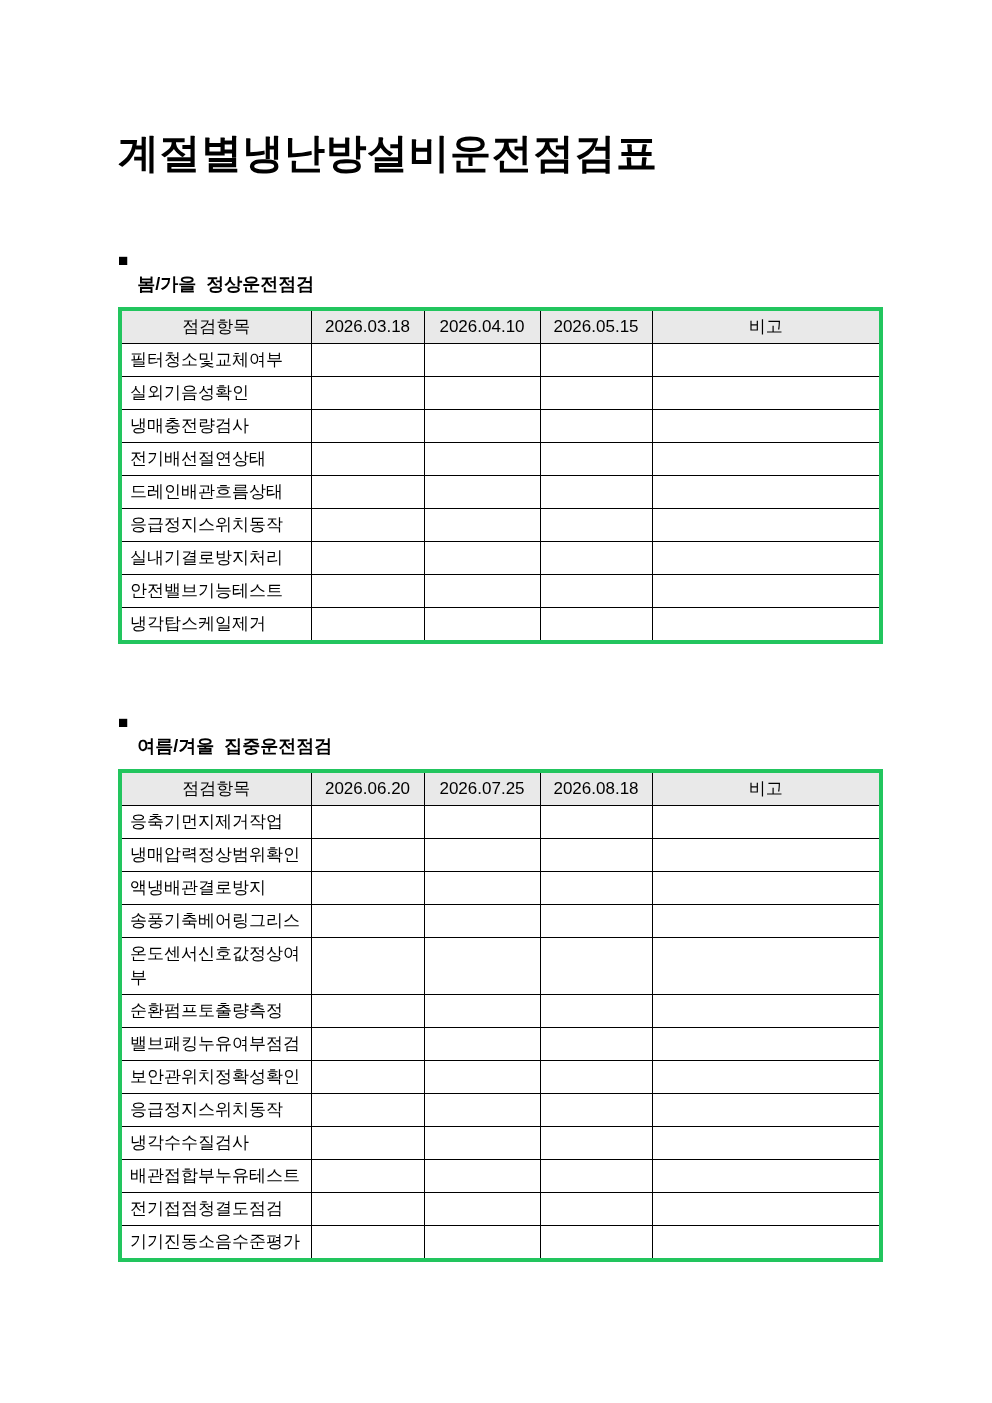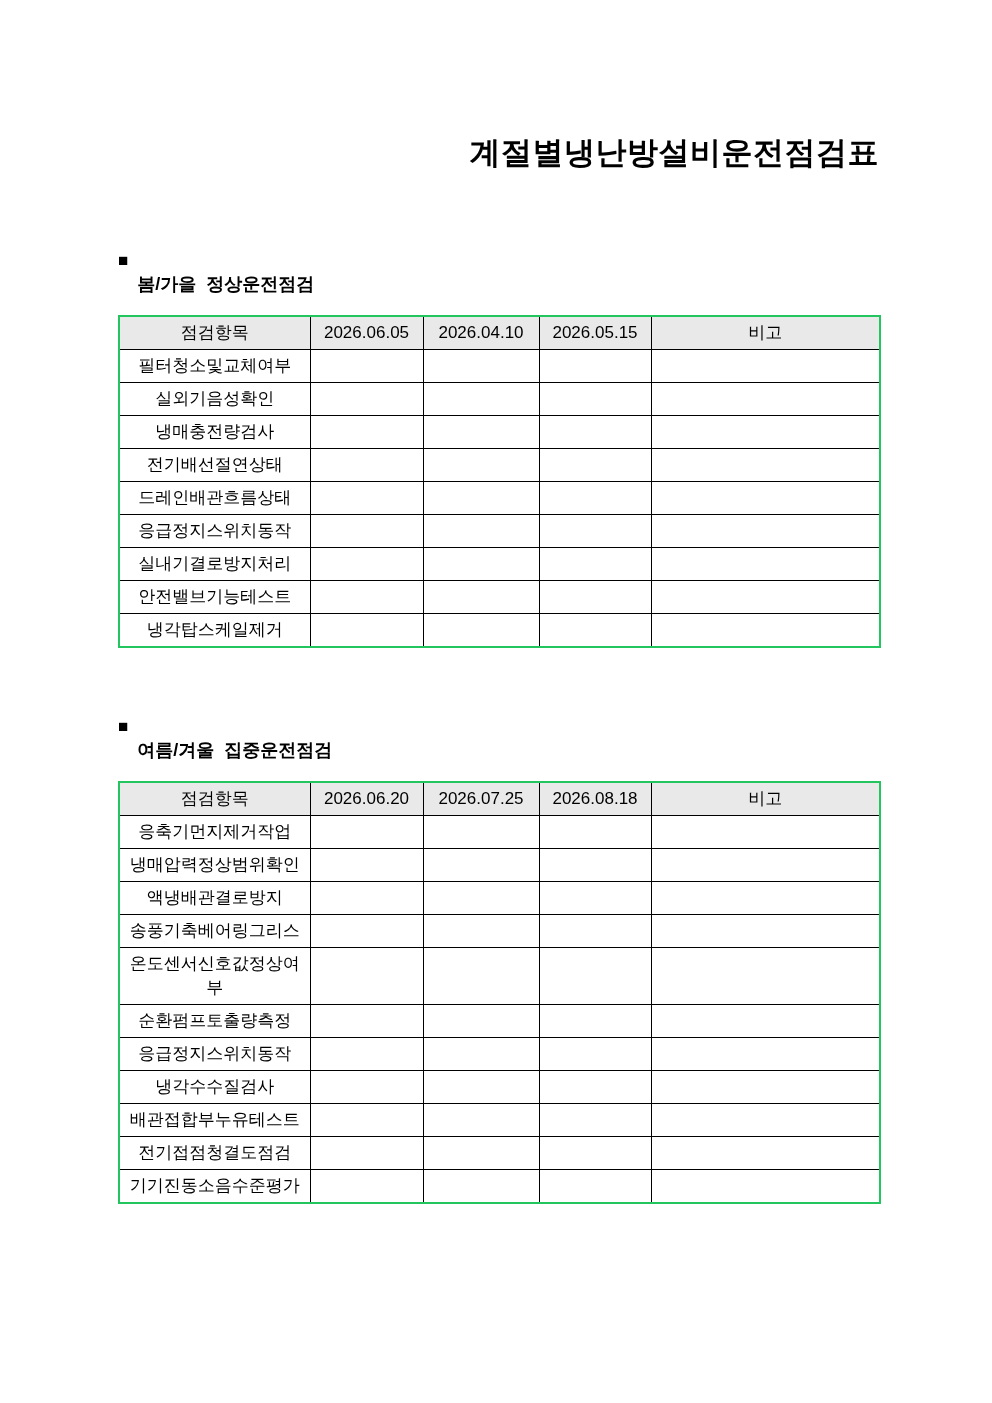--- a/index.html
+++ b/index.html
@@ -17,22 +17,22 @@
     box-sizing: border-box;
     padding-top: 133px;
     overflow: hidden;
   }
   .content {
     width: 761px;
     margin-left: 118px;
   }
   .doc-title {
     margin: 0;
-    text-align: right;
-    font-size: 31px;
+    text-align: left;
+    font-size: 41px;
     font-weight: bold;
     line-height: 40px;
     letter-spacing: 0.5px;
     white-space: nowrap;
   }
   .section {
     margin-top: 0;
   }
   .section-heading {
     display: flex;
@@ -48,44 +48,44 @@
     line-height: 17px;
   }
   .section-heading .heading-text {
     white-space: pre-wrap;
     margin-top: 48px;
   }
   .sec-1 .section-heading { margin-top: 52px; }
   .sec-2 .section-heading { margin-top: 43px; }
 
   table.check-table {
-    margin-top: 20px;
+    margin-top: 12px;
     border-collapse: collapse;
     table-layout: fixed;
     width: 761px;
-    border: 2px solid #22c55e;
+    border: 4px solid #22c55e;
   }
   table.check-table th,
   table.check-table td {
     border: 1px solid #000000;
     font-size: 17px;
     font-weight: normal;
     line-height: 24px;
     padding: 4px 8px;
     box-sizing: content-box;
     height: 24px;
     overflow: hidden;
     word-break: break-all;
   }
   table.check-table th {
     background: #e9e9e9;
     text-align: center;
   }
   table.check-table td.col-item {
-    text-align: center;
+    text-align: left;
   }
   table.check-table td.col-check {
     text-align: center;
   }
   col.c-item  { width: 191px; }
   col.c-d1    { width: 113px; }
   col.c-d2    { width: 116px; }
   col.c-d3    { width: 112px; }
   col.c-note  { width: 229px; }
 </style>
@@ -106,21 +106,21 @@
         <colgroup>
           <col class="c-item">
             <col class="c-d1">
             <col class="c-d2">
             <col class="c-d3">
             <col class="c-note">
         </colgroup>
         <thead>
           <tr>
             <th>점검항목</th>
-            <th>2026.06.05</th>
+            <th>2026.03.18</th>
             <th>2026.04.10</th>
             <th>2026.05.15</th>
             <th>비고</th>
           </tr>
         </thead>
         <tbody>
             <tr>
               <td class="col-item">필터청소및교체여부</td>
               <td class="col-check"></td>
               <td class="col-check"></td>
@@ -246,20 +246,34 @@
               <td class="col-check"></td>
             </tr>
             <tr>
               <td class="col-item">순환펌프토출량측정</td>
               <td class="col-check"></td>
               <td class="col-check"></td>
               <td class="col-check"></td>
               <td class="col-check"></td>
             </tr>
             <tr>
+              <td class="col-item">밸브패킹누유여부점검</td>
+              <td class="col-check"></td>
+              <td class="col-check"></td>
+              <td class="col-check"></td>
+              <td class="col-check"></td>
+            </tr>
+            <tr>
+              <td class="col-item">보안관위치정확성확인</td>
+              <td class="col-check"></td>
+              <td class="col-check"></td>
+              <td class="col-check"></td>
+              <td class="col-check"></td>
+            </tr>
+            <tr>
               <td class="col-item">응급정지스위치동작</td>
               <td class="col-check"></td>
               <td class="col-check"></td>
               <td class="col-check"></td>
               <td class="col-check"></td>
             </tr>
             <tr>
               <td class="col-item">냉각수수질검사</td>
               <td class="col-check"></td>
               <td class="col-check"></td>

